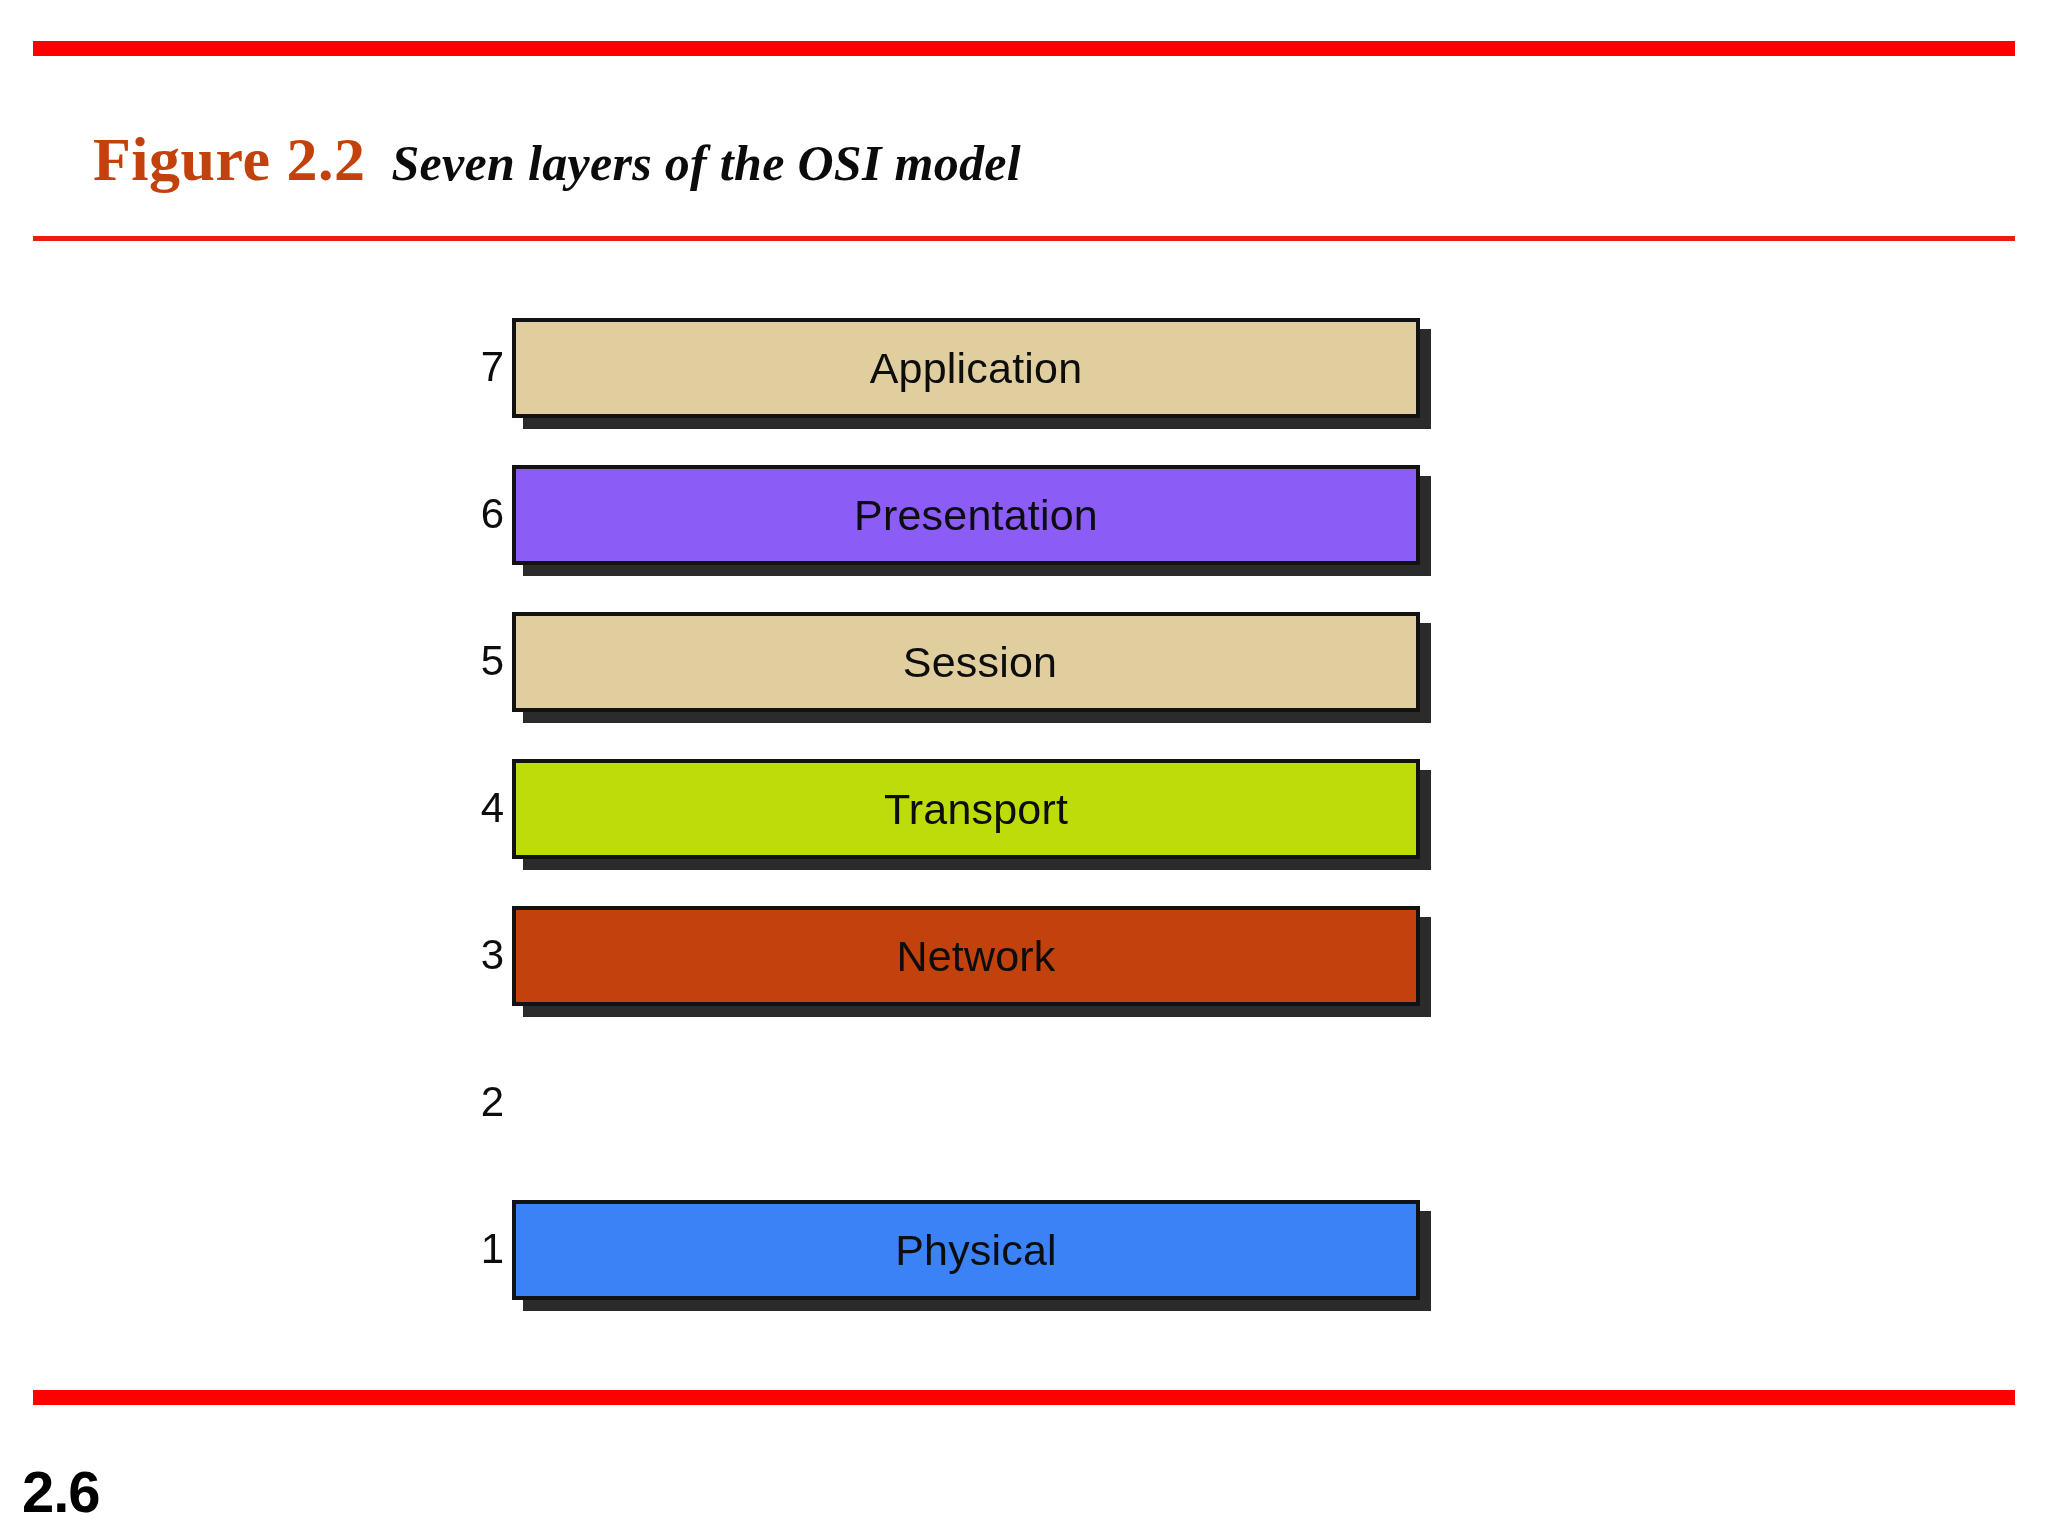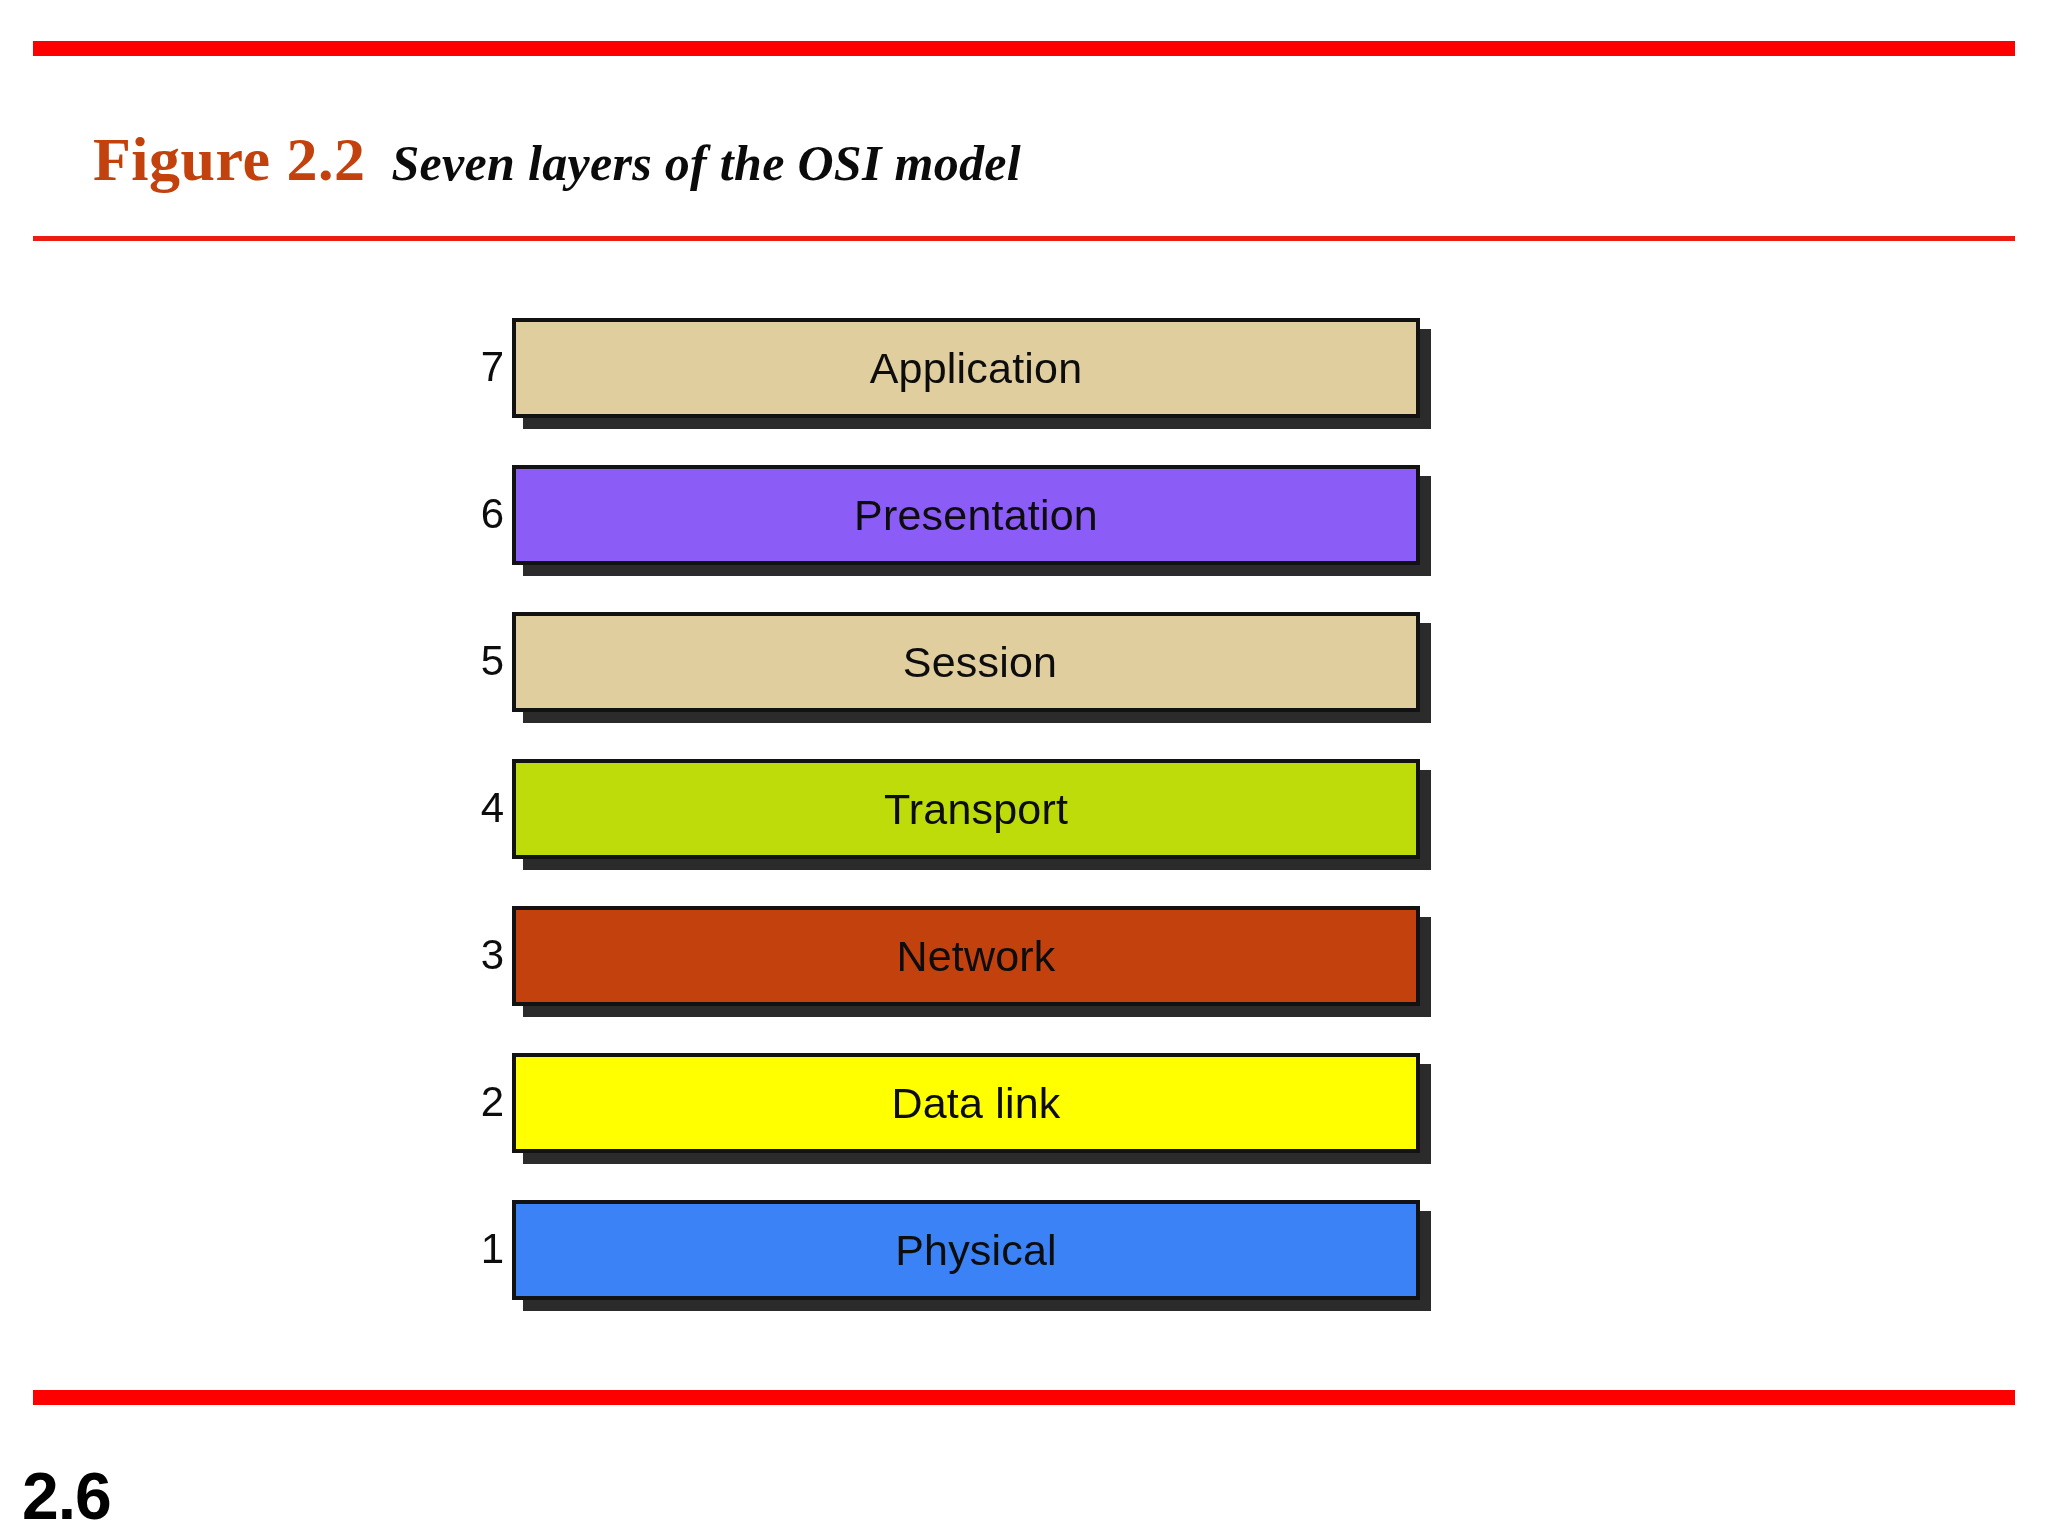--- a/index.html
+++ b/index.html
@@ -122,21 +122,21 @@
     position: relative;
     left: 10px;
   }
 
   
   .page-number {
     position: absolute;
     left: 22px;
     top: 1458px;
     font-family: "Liberation Sans", sans-serif;
-    font-size: 66px;
+    font-size: 58px;
     font-weight: bold;
     color: #000000;
     letter-spacing: -1px;
   }
 </style>
 </head>
 <body style="background: rgb(255, 255, 255);">
 
 <div class="rule-thick top" style="background: rgb(255, 0, 0);"></div>
 
@@ -194,26 +194,20 @@
     <div class="layer-box-wrap">
       <div class="layer-shadow" style="background-color: rgb(43, 43, 43);"></div>
       <div class="layer-box" style="background-color: #c2410c; border-color: rgb(18, 18, 18);">
         <span class="layer-label">Network</span>
       </div>
     </div>
   </div>
 
   <div class="layer-row">
     <div class="layer-number">2</div>
-    <div class="layer-box-wrap">
-      <div class="layer-shadow" style="background-color: rgb(43, 43, 43);"></div>
-      <div class="layer-box" style="background-color: rgb(255, 255, 0); border-color: rgb(18, 18, 18);">
-        <span class="layer-label">Data link</span>
-      </div>
-    </div>
   </div>
 
   <div class="layer-row">
     <div class="layer-number">1</div>
     <div class="layer-box-wrap">
       <div class="layer-shadow" style="background-color: rgb(43, 43, 43);"></div>
       <div class="layer-box" style="background-color: #3b82f6; border-color: rgb(18, 18, 18);">
         <span class="layer-label">Physical</span>
       </div>
     </div>

